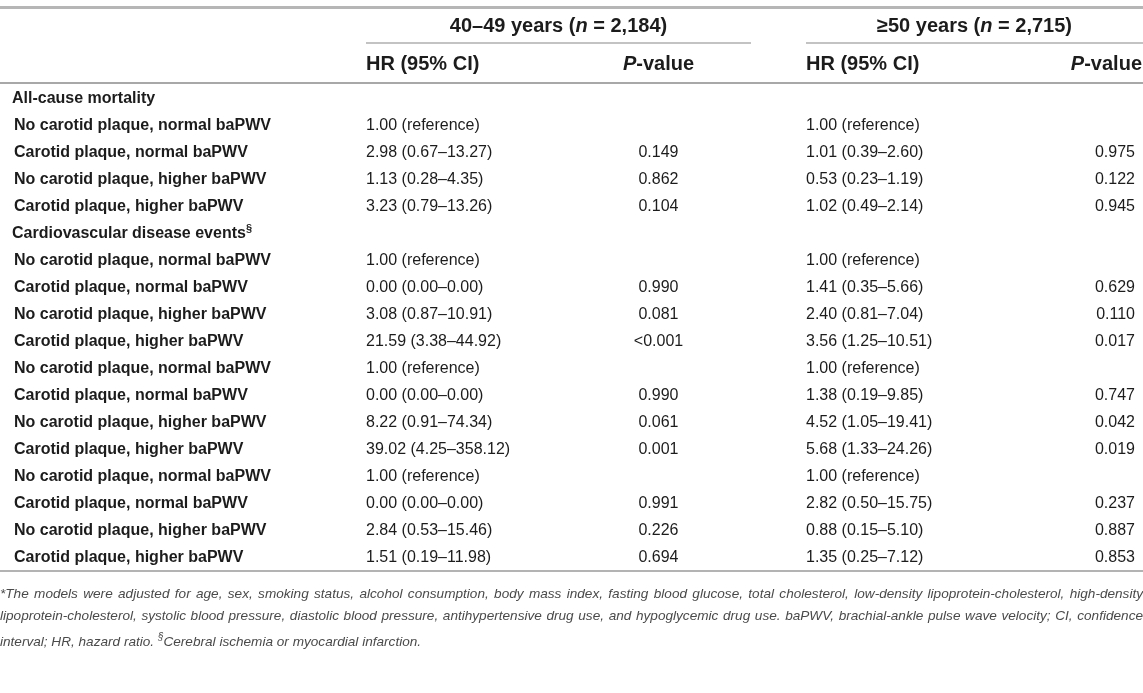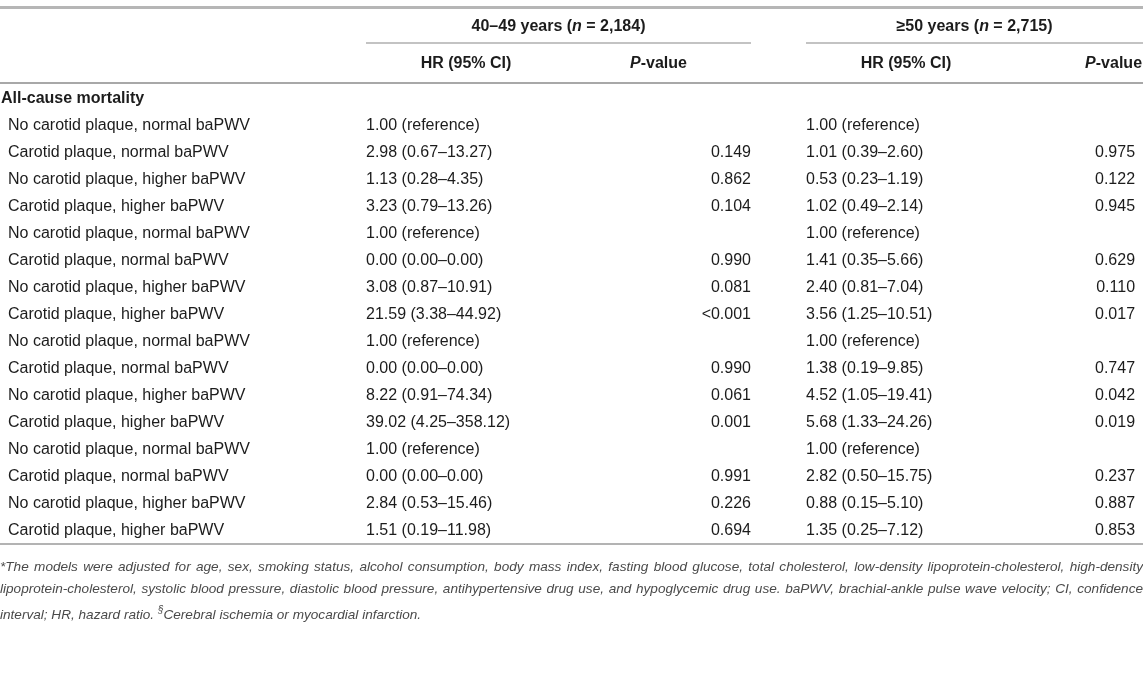--- a/index.html
+++ b/index.html
@@ -27,50 +27,50 @@
   }
   col.c-label  { width: 366px; }
   col.c-hr1    { width: 200px; }
   col.c-p1     { width: 185px; }
   col.c-gap    { width: 55px;  }
   col.c-hr2    { width: 200px; }
   col.c-p2     { width: 137px; }
 
   thead th {
     font-weight: bold;
-    font-size: 16px;
+    font-size: 20px;
     color: #1c1c1c;
     padding: 0;
   }
   tr.group-row th { height: 33px; vertical-align: middle; }
   th.group-th {
     text-align: center;
     border-bottom: 2px solid #c3c3c3;
   }
   tr.sub-row th { height: 38px; vertical-align: middle; border-bottom: 2px solid #a8a8a8; }
-  th.hr-th { text-align: center; }
+  th.hr-th { text-align: left; }
   th.p-th  { text-align: center; }
   th.p-th.p-right { text-align: right; padding-right: 1px; }
   thead i { font-style: italic; }
 
   tbody td {
     font-size: 16px;
     height: 27px;
     padding: 0;
     vertical-align: middle;
     white-space: nowrap;
   }
   td.section-cell {
     font-weight: bold;
-    padding-left: 1px;
+    padding-left: 12px;
   }
   td.section-cell sup { font-size: 11px; }
-  td.label { padding-left: 8px; }
+  td.label { padding-left: 14px; font-weight: bold; }
   td.hr { text-align: left; }
-  td.pv { text-align: right; }
+  td.pv { text-align: center; }
   td.pv-right { text-align: right; padding-right: 8px; }
   tbody tr:last-child td { border-bottom: 2px solid #b3b3b3; }
 
   .footnote {
     margin-top: 11px;
     width: 1143px;
     font-style: italic;
     font-size: 13.6px;
     line-height: 21.5px;
     color: #4a4a4a;
@@ -137,20 +137,23 @@
         </tr>
         <tr>
           <td class="label">Carotid plaque, higher baPWV</td>
           <td class="hr">3.23 (0.79–13.26)</td>
           <td class="pv">0.104</td>
           <td></td>
           <td class="hr">1.02 (0.49–2.14)</td>
           <td class="pv pv-right">0.945</td>
         </tr>
         <tr>
+          <td class="section-cell" colspan="6">Cardiovascular disease events<sup>§</sup></td>
+        </tr>
+        <tr>
           <td class="label">No carotid plaque, normal baPWV</td>
           <td class="hr">1.00 (reference)</td>
           <td class="pv"></td>
           <td></td>
           <td class="hr">1.00 (reference)</td>
           <td class="pv pv-right"></td>
         </tr>
         <tr>
           <td class="label">Carotid plaque, normal baPWV</td>
           <td class="hr">0.00 (0.00–0.00)</td>

